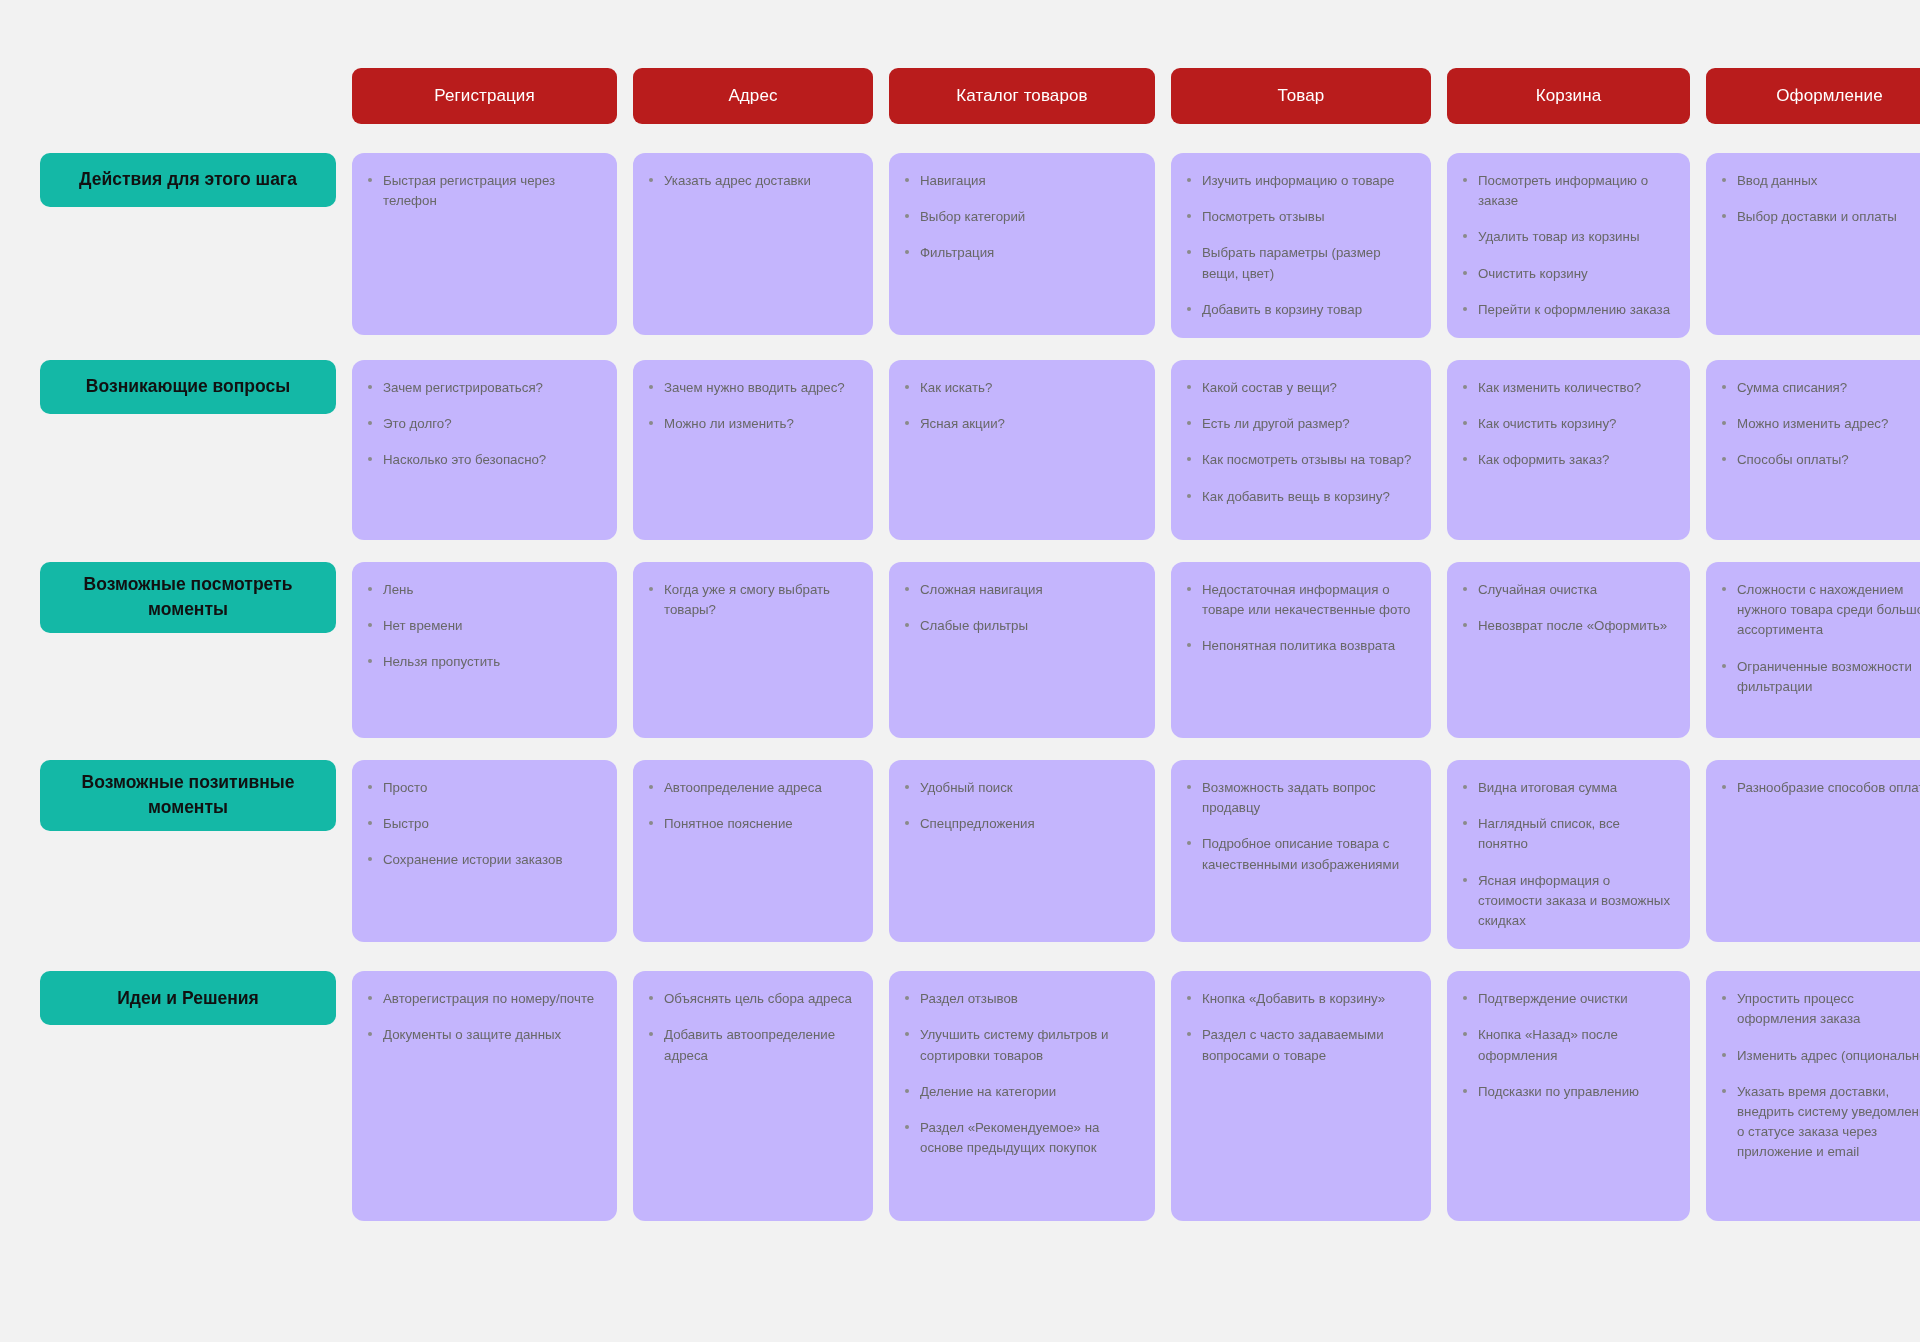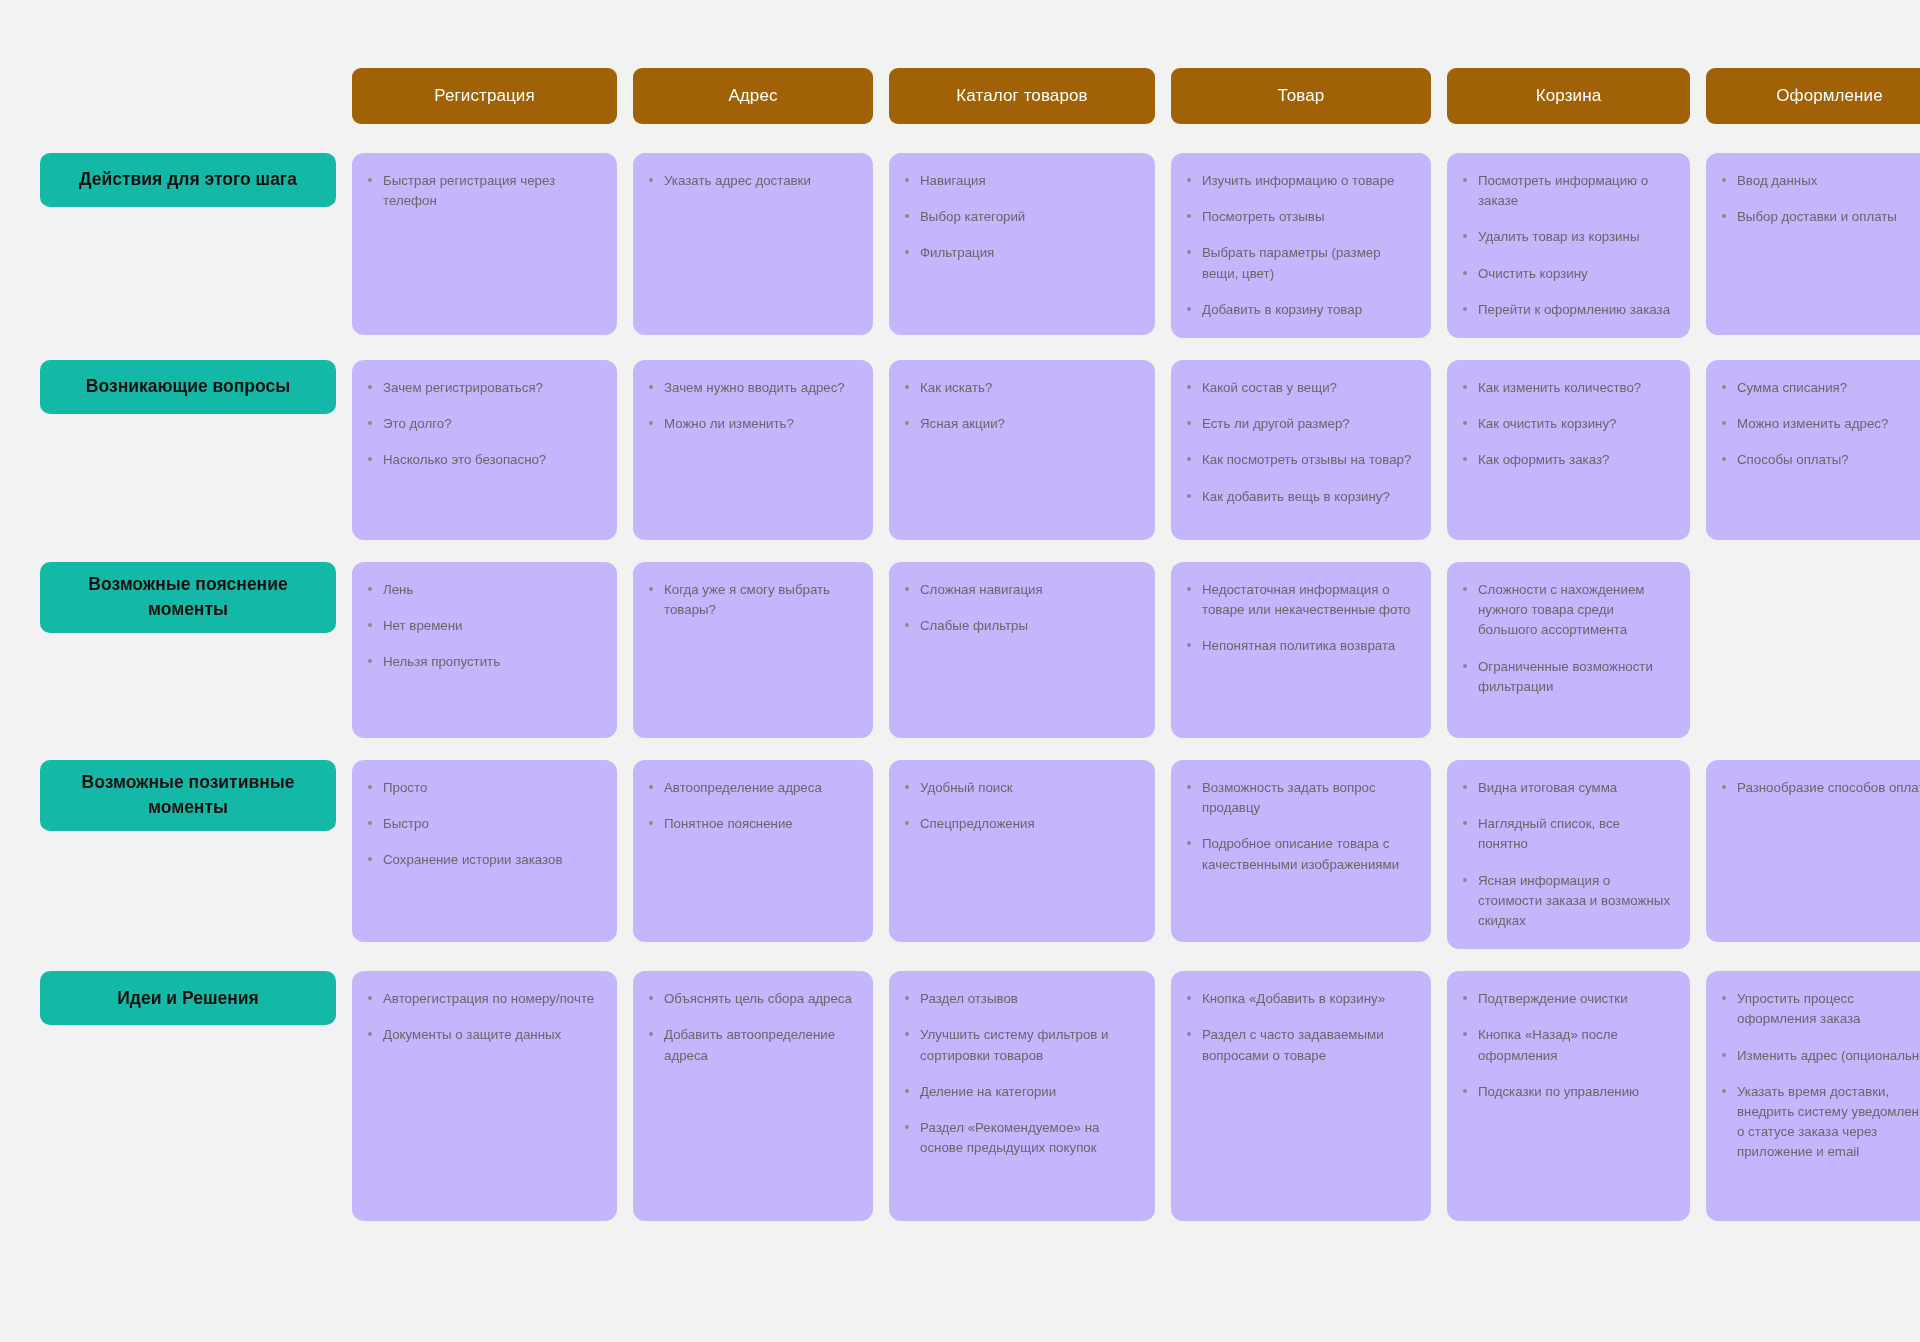--- a/index.html
+++ b/index.html
@@ -30,21 +30,21 @@
     grid-template-columns: 296px 265px 240px 266px 260px 243px 247px;
     column-gap: 16px;
     align-items: start;
   }
   .header-row { margin-bottom: 29px; }
   .body-row   { margin-bottom: 22px; }
   .body-row:last-child { margin-bottom: 0; }
 
   
   .stage-pill {
-    background: #a16207;
+    background: #b91c1c;
     border-radius: 9px;
     height: 56px;
     display: flex;
     align-items: center;
     justify-content: center;
     color: #ffffff;
     font-size: 17px;
     letter-spacing: .1px;
     cursor: pointer;
     user-select: none;
@@ -214,21 +214,21 @@
           </div>
           <div class="card">
             <ul>
               <li>Сумма списания?</li>
               <li>Можно изменить адрес?</li>
               <li>Способы оплаты?</li>
             </ul>
           </div>
         </div>
         <div class="grid-row body-row row-h3">
-          <div class="row-label">Возможные пояснение моменты</div>
+          <div class="row-label">Возможные посмотреть моменты</div>
           <div class="card">
             <ul>
               <li>Лень</li>
               <li>Нет времени</li>
               <li>Нельзя пропустить</li>
             </ul>
           </div>
           <div class="card">
             <ul>
               <li>Когда уже я смогу выбрать товары?</li>
@@ -237,20 +237,26 @@
           <div class="card">
             <ul>
               <li>Сложная навигация</li>
               <li>Слабые фильтры</li>
             </ul>
           </div>
           <div class="card">
             <ul>
               <li>Недостаточная информация о товаре или некачественные фото</li>
               <li>Непонятная политика возврата</li>
+            </ul>
+          </div>
+          <div class="card">
+            <ul>
+              <li>Случайная очистка</li>
+              <li>Невозврат после «Оформить»</li>
             </ul>
           </div>
           <div class="card">
             <ul>
               <li>Сложности с нахождением нужного товара среди большого ассортимента</li>
               <li>Ограниченные возможности фильтрации</li>
             </ul>
           </div>
         </div>
         <div class="grid-row body-row row-h4">

